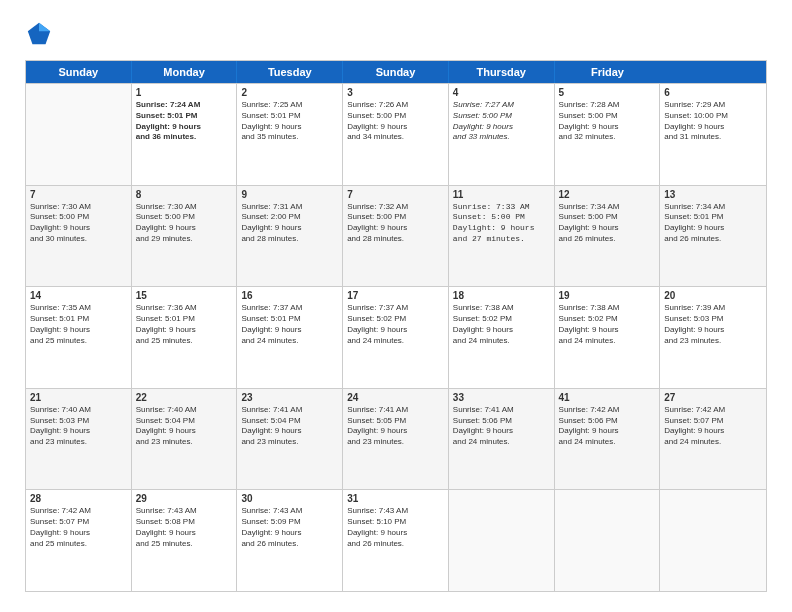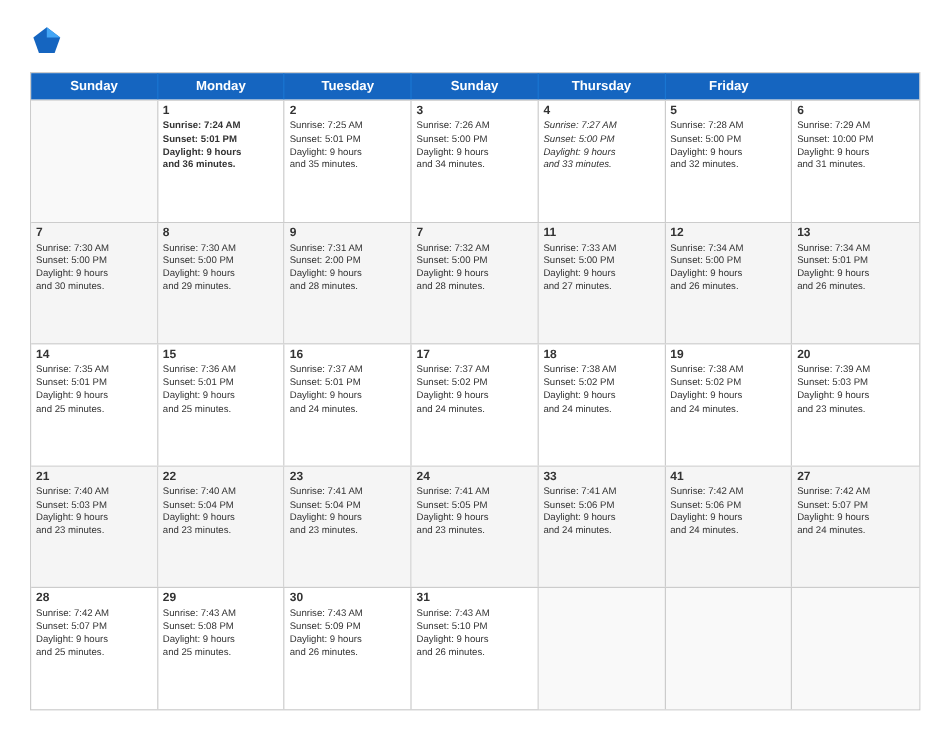--- a/index.html
+++ b/index.html
@@ -208,21 +208,21 @@
           </div>
           <div class="cal-cell">
             <div class="day-num">7</div>
             <div class="day-info" style="white-space: pre-line;">Sunrise: 7:32 AM
 Sunset: 5:00 PM
 Daylight: 9 hours
 and 28 minutes.</div>
           </div>
           <div class="cal-cell">
             <div class="day-num">11</div>
-            <div class="day-info" style="white-space: pre-line;">Sunrise: 7:33 AM
+            <div class="day-info" style="white-space: pre-line; font-family: Liberation Mono, monospace;">Sunrise: 7:33 AM
 Sunset: 5:00 PM
 Daylight: 9 hours
 and 27 minutes.</div>
           </div>
           <div class="cal-cell">
             <div class="day-num">12</div>
             <div class="day-info" style="white-space: pre-line;">Sunrise: 7:34 AM
 Sunset: 5:00 PM
 Daylight: 9 hours
 and 26 minutes.</div>

